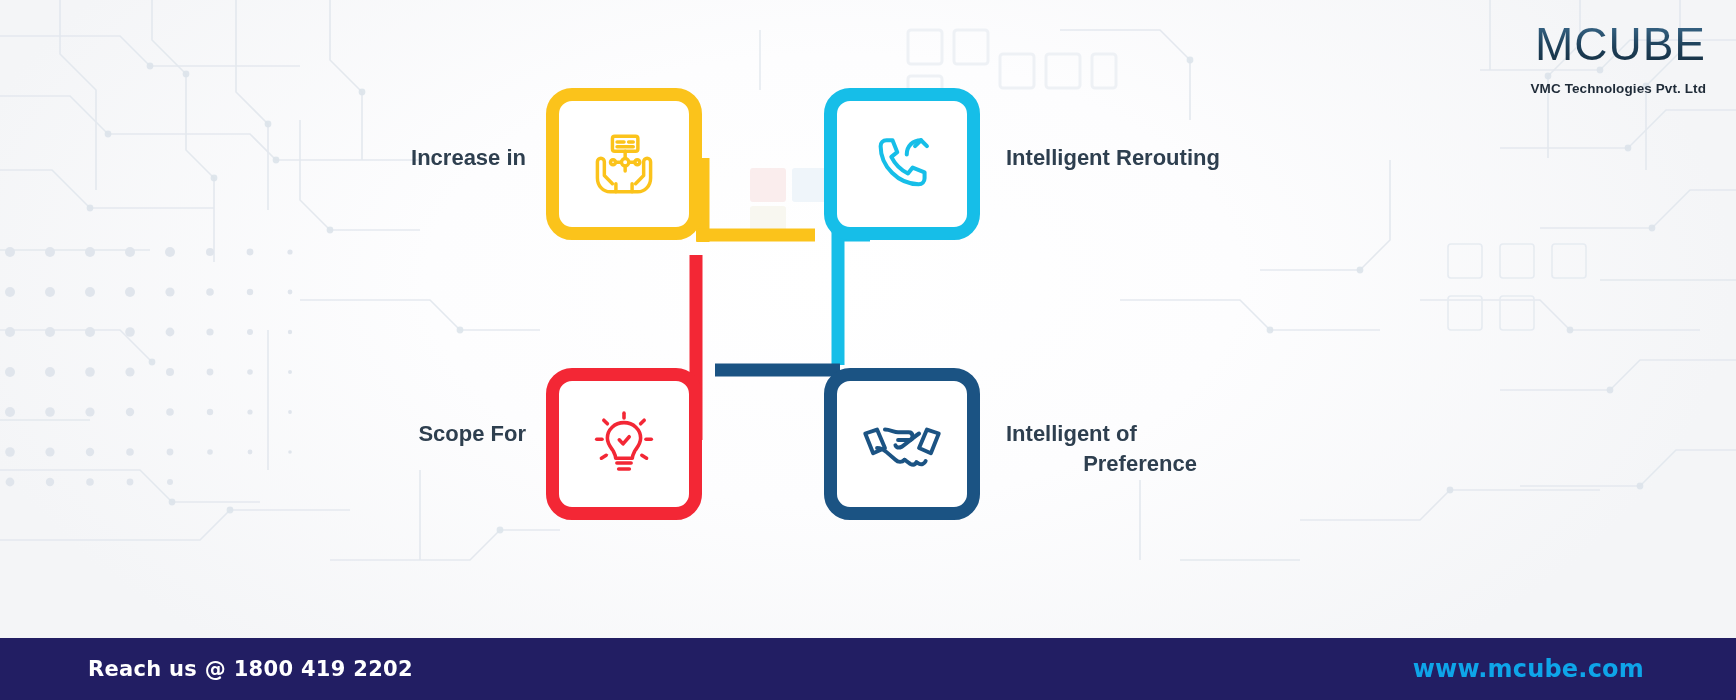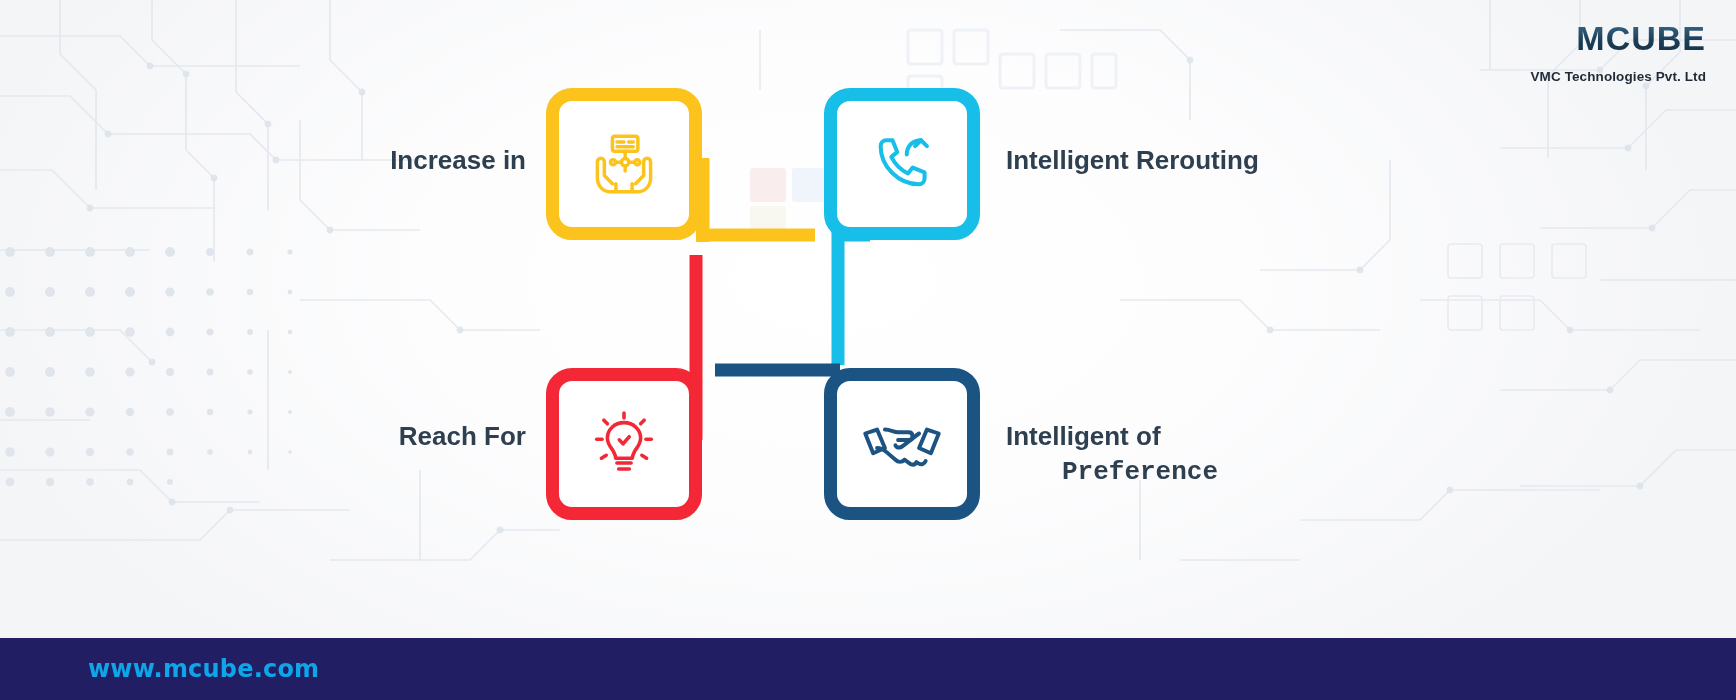--- a/index.html
+++ b/index.html
@@ -24,34 +24,34 @@
           background:#221E63;display:flex;align-items:center;
           justify-content:space-between;box-sizing:border-box;
           padding:0 92px 0 88px;}
   #footer .ftxt{color:#ffffff;font-size:21px;font-weight:bold;letter-spacing:.3px;
                 font-family:"DejaVu Sans",sans-serif;}
   #footer .fweb{color:#0ea5e9;font-size:24px;font-weight:bold;letter-spacing:.2px;
                 font-family:"DejaVu Sans",sans-serif;}
 
   
   #logo{position:absolute;right:30px;top:22px;text-align:right;}
-  #logo .mark{font-size:34px;font-weight:bold;letter-spacing:1px;line-height:.98;
+  #logo .mark{font-size:46px;font-weight:normal;letter-spacing:1px;line-height:.98;
               background:linear-gradient(180deg,#3b6a8c 0%,#1d3f58 55%,#162f42 100%);
               -webkit-background-clip:text;background-clip:text;color:transparent;
               font-family:"Liberation Sans",sans-serif;}
   #logo .sub{font-size:13.5px;font-weight:bold;color:#1f2b38;letter-spacing:.1px;
              margin-top:14px;font-family:"Liberation Sans",sans-serif;}
 
   
   .card{position:absolute;box-sizing:border-box;border-radius:26px;
         background:#ffffff;display:flex;align-items:center;justify-content:center;}
   .card svg{display:block;}
 
   
-  .lbl{position:absolute;color:#2e3f4f;font-weight:bold;font-size:26px;
+  .lbl{position:absolute;color:#2e3f4f;font-weight:bold;font-size:22px;
        line-height:1.38;font-family:"Liberation Sans",sans-serif;}
   .lbl.r{text-align:right;}
   .lbl.l{text-align:left;}
 
   
   .conn{position:absolute;pointer-events:none;}
 </style>
 </head>
 <body>
 
@@ -272,43 +272,44 @@
           <path d="M15 12 l3 3"></path>
           <path d="M49 12 l-3 3"></path>
           <path d="M9 28 h4.5"></path>
           <path d="M55 28 h-4.5"></path>
           <path d="M13 44 l4-2.5"></path>
           <path d="M51 44 l-4-2.5"></path>
         </g>
     </svg>
   </div>
   <div class="lbl r" style="left:250px;top:419px;width:276px;">
-    <div>Reach For</div>
+    <div>Scope For</div>
   </div>
 
   <div class="card" style="left:824px;top:368px;width:156px;height:152px;border:13px solid #1B5383;">
     <svg width="84" height="84" viewBox="0 0 64 64" fill="none">
       <g stroke="#1B5383" stroke-width="3" stroke-linecap="round" stroke-linejoin="round">
         <path d="M4 24 l9-3 6 14 -9 4 Z"></path>
         <path d="M60 24 l-9-3 -6 14 9 4 Z"></path>
         <path d="M19 21 c4 0 7 2 10 2 h8 c2 0 3 1 3 3 0 2-1 3-3 3 h-8"></path>
         <path d="M45 24 c-3 2-6 5-9 7 l-4 3 c-2 1-4 1-5-1"></path>
         <path d="M13 35 c3 0 5 1 7 3 l7 6 c2 2 5 2 7 0"></path>
         <path d="M34 44 l4 3 c2 1 4 1 5-1"></path>
         <path d="M43 46 l2 1 c2 1 4 0 5-2"></path>
       </g>
     </svg>
   </div>
   <div class="lbl l" style="left:1006px;top:419px;width:300px;">
     <div>Intelligent of</div>
-    <div style="text-align:center;padding-right:32px;font-family:Liberation Mono, monospace;">Preference</div>
+    <div style="text-align:center;padding-right:32px;">Preference</div>
   </div>
 
   <div id="logo">
     <div class="mark">MCUBE</div>
     <div class="sub">VMC Technologies Pvt. Ltd</div>
   </div>
 
   <div id="footer">
+    <div class="ftxt">Reach us @ 1800 419 2202</div>
     <div class="fweb">www.mcube.com</div>
   </div>
 
 </div>
 
 </body></html>

